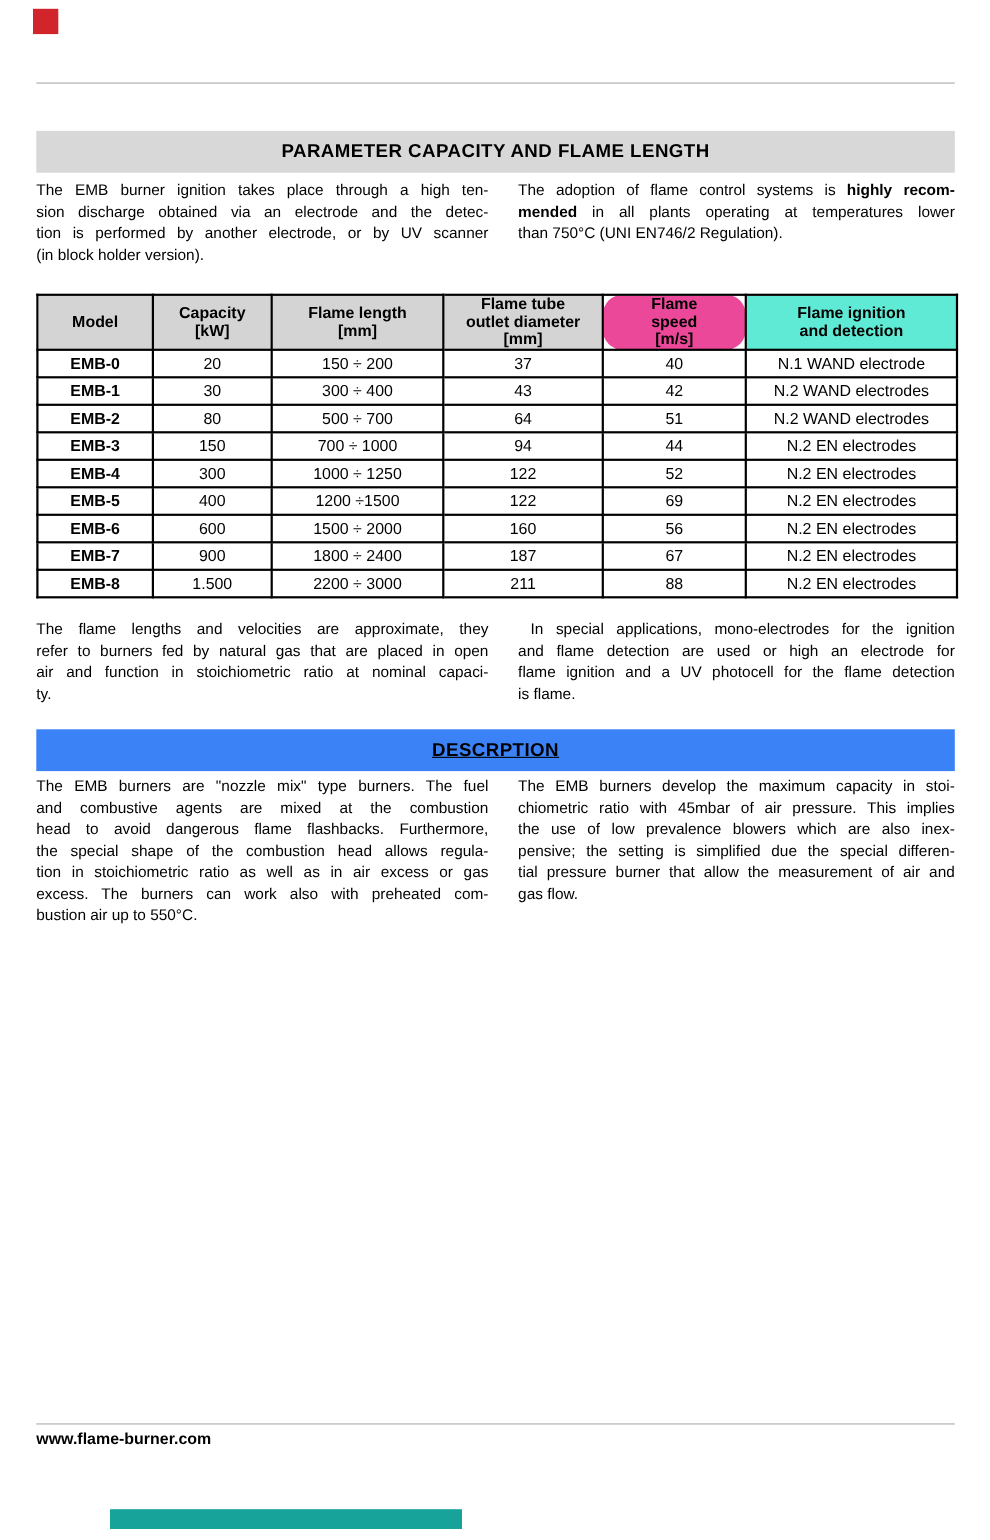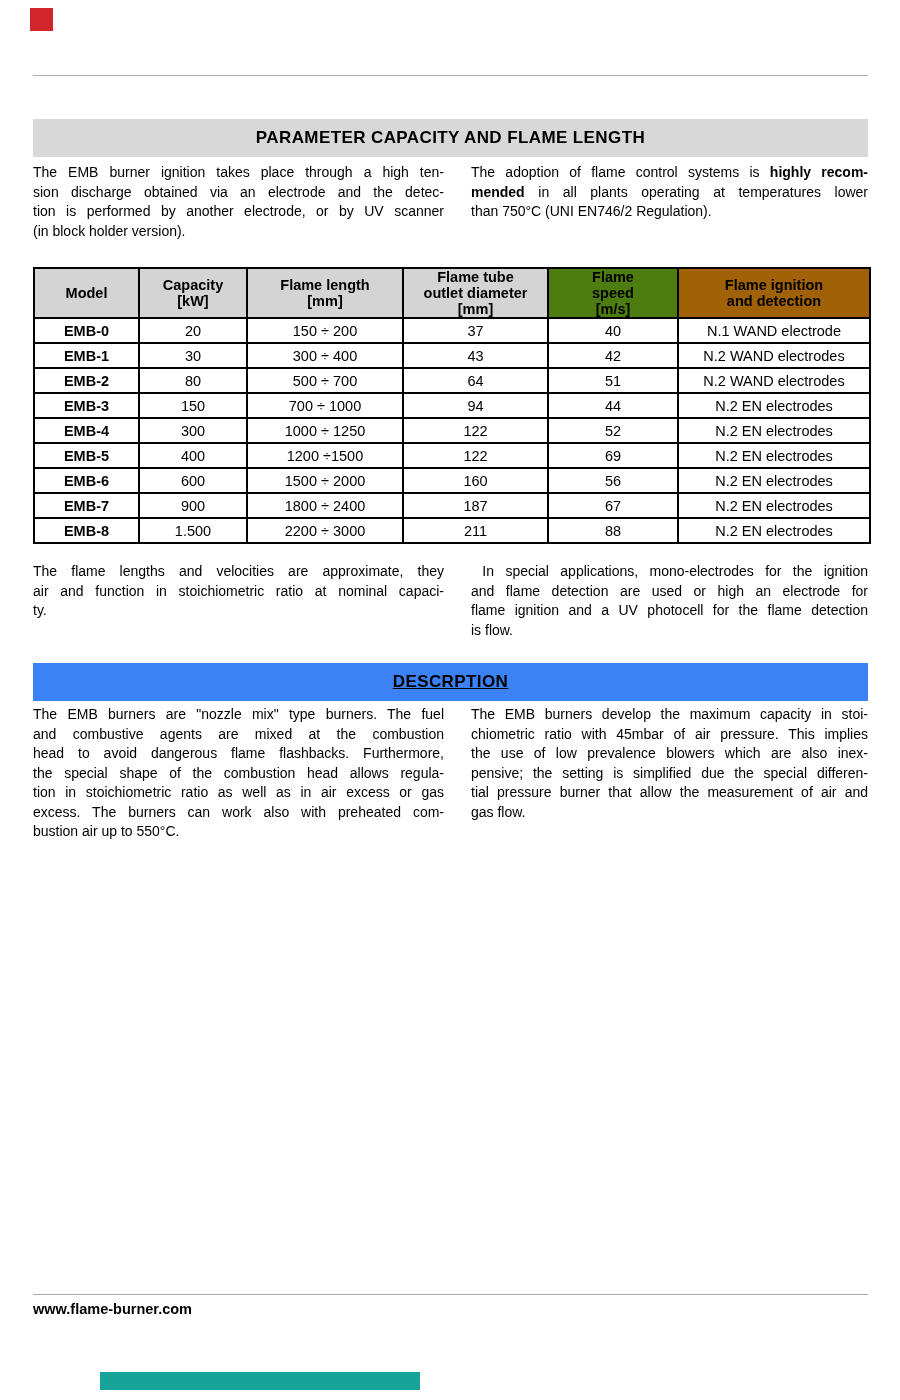--- a/index.html
+++ b/index.html
@@ -99,24 +99,24 @@
     <thead>
       <tr>
         <th style="background-color: rgb(212, 212, 212);">Model</th>
         <th style="background-color: rgb(212, 212, 212);">Capacity
 [kW]</th>
         <th style="background-color: rgb(212, 212, 212);">Flame length
 [mm]</th>
         <th style="background-color: rgb(212, 212, 212);">Flame tube
 outlet diameter
 [mm]</th>
-        <th style="background-color: #4d7c0f;">Flame
+        <th style="background-color: #ec4899; border-radius: 18px;">Flame
 speed
 [m/s]</th>
-        <th style="background-color: #a16207; margin-top: 12px;">Flame ignition
+        <th style="background-color: #5eead4; margin-top: 12px;">Flame ignition
 and detection</th>
       </tr>
     </thead>
     <tbody>
         <tr>
           <td class="model">EMB-0</td>
           <td>20</td>
           <td>150 ÷ 200</td>
           <td>37</td>
           <td>40</td>
@@ -185,28 +185,29 @@
           <td>211</td>
           <td>88</td>
           <td>N.2 EN electrodes</td>
         </tr>
       </tbody>
   </table>
 
   <div class="cols notes">
     <div class="col-l">
         <div class="tline jl">The flame lengths and velocities are approximate, they</div>
+        <div class="tline jl">refer to burners fed by natural gas that are placed in open</div>
         <div class="tline jl">air and function in stoichiometric ratio at nominal capaci-</div>
         <div class="tline">ty.</div>
       </div>
     <div class="col-r">
         <div class="tline jl">&nbsp;In special applications, mono-electrodes for the ignition</div>
         <div class="tline jl">and flame detection are used or high an electrode for</div>
         <div class="tline jl">flame ignition and a UV photocell for the flame detection</div>
-        <div class="tline">is flow.</div>
+        <div class="tline">is flame.</div>
       </div>
   </div>
 
   <div class="section-bar bar2" style="background-color: #3b82f6; text-decoration: underline;">
     <span>DESCRPTION</span>
   </div>
 
   <div class="cols desc">
     <div class="col-l">
         <div class="tline jl">The EMB burners are "nozzle mix" type burners. The fuel</div>

